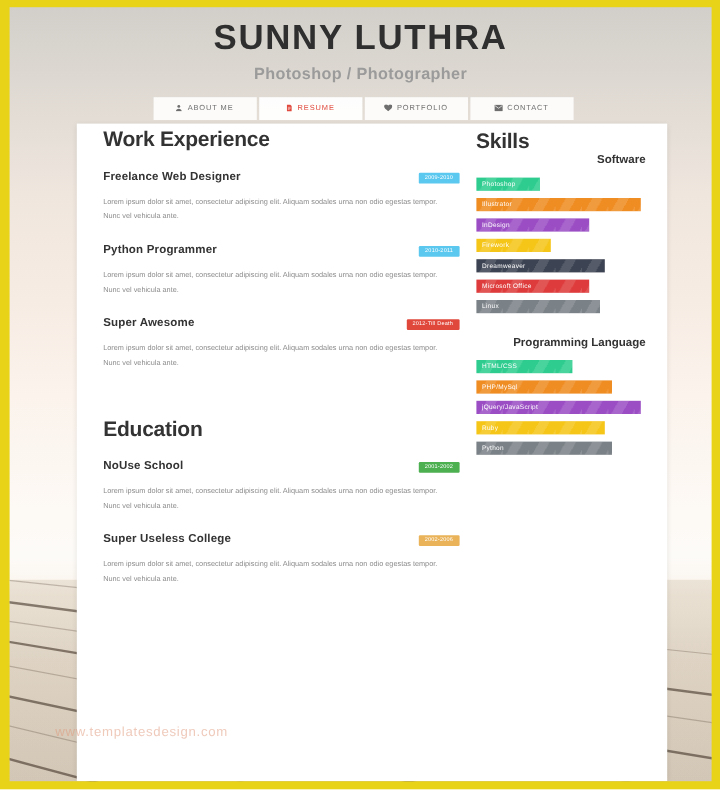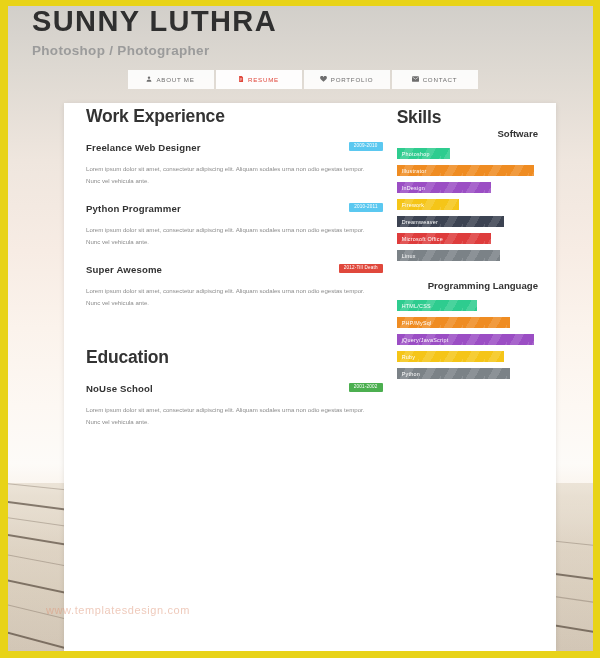--- a/index.html
+++ b/index.html
@@ -59,22 +59,22 @@
   .plank.thin { background: rgba(90,74,58,.30); height: 1px; }
   .deck-haze {
     position: absolute; inset: 0;
     background: linear-gradient(to bottom, rgba(232,223,209,.82) 0%, rgba(226,214,196,.30) 40%, rgba(214,200,180,.05) 100%);
   }
 
   
   #header {
     position: relative;
     z-index: 3;
-    text-align: left;
-    margin-left: 24px;
+    text-align: center;
+    padding-top: 11px;
   }
   #site-title {
     font-size: 29px;
     font-weight: bold;
     letter-spacing: 1.4px;
     color: #2f2f2f;
     line-height: 1.1;
   }
   #site-subtitle {
     margin-top: 5px;
@@ -133,21 +133,21 @@
     font-size: 17.5px;
     font-weight: bold;
     color: #333333;
     letter-spacing: -0.2px;
   }
   #skills-title { font-size: 17.5px; }
 
   .entry { margin-top: 15px; }
   .entry-head {
     display: flex;
-    align-items: flex-start;
+    align-items: flex-end;
     justify-content: space-between;
   }
   .entry-title {
     font-size: 9.6px;
     font-weight: bold;
     color: #333333;
     letter-spacing: .15px;
   }
   .date-badge {
     font-size: 4.6px;
@@ -314,20 +314,27 @@
         <div id="education-block">
           <h2 class="section-title">Education</h2>
           <div id="education-entries">
               <div class="entry">
                 <div class="entry-head">
                   <div class="entry-title">NoUse School</div>
                   <div class="date-badge" style="background: rgb(76, 175, 80);">2001-2002</div>
                 </div>
                 <p class="entry-body">Lorem ipsum dolor sit amet, consectetur adipiscing elit. Aliquam sodales urna non odio egestas tempor. Nunc vel vehicula ante.</p>
               </div>
+              <div class="entry">
+                <div class="entry-head">
+                  <div class="entry-title">Super Useless College</div>
+                  <div class="date-badge" style="background: rgb(234, 179, 90);">2002-2006</div>
+                </div>
+                <p class="entry-body">Lorem ipsum dolor sit amet, consectetur adipiscing elit. Aliquam sodales urna non odio egestas tempor. Nunc vel vehicula ante.</p>
+              </div>
             </div>
         </div>
       </div>
 
       <div id="col-right">
         <h2 class="section-title" id="skills-title">Skills</h2>
         <div id="skill-groups">
             <div class="skill-group">
               <div class="skill-group-title">Software</div>
               <div class="skill-bar" style="width: 38%; background: rgb(46, 204, 143);">

